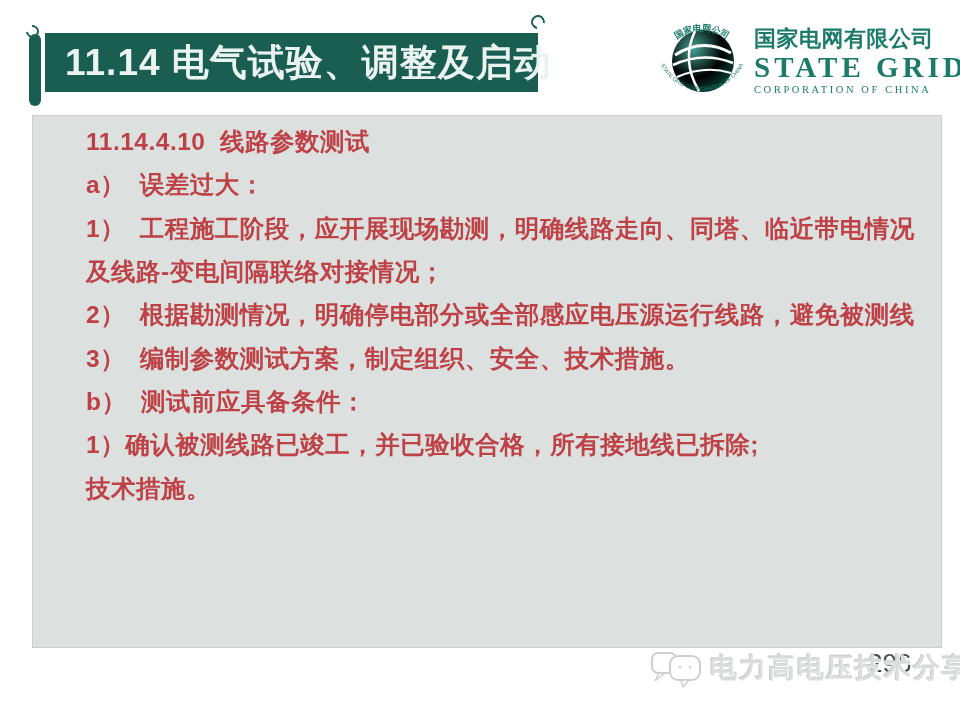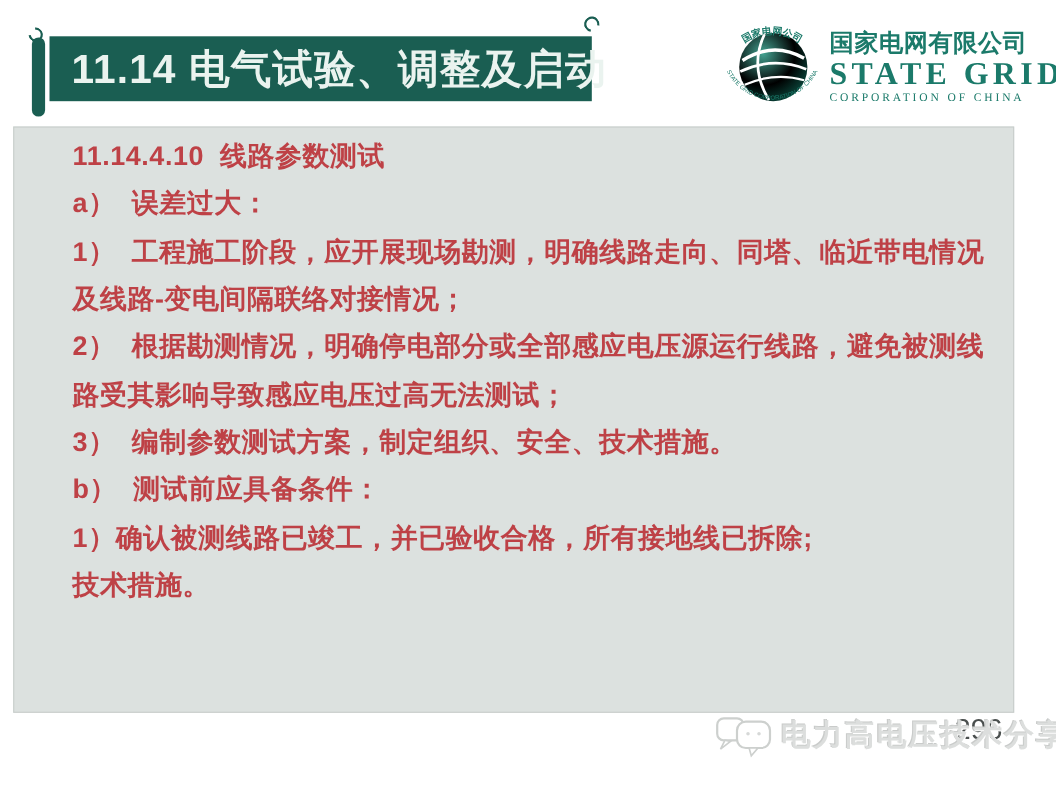--- a/index.html
+++ b/index.html
@@ -46,21 +46,21 @@
   .logo-en{
     color:var(--logo_green);font-family:"Liberation Serif","DejaVu Serif",serif;
     font-size:29px;font-weight:bold;letter-spacing:4px;line-height:31px;white-space:nowrap;
   }
   .logo-sub{
     color:var(--logo_green);font-family:"Liberation Serif","DejaVu Serif",serif;
     font-size:10.5px;letter-spacing:2.6px;line-height:13px;white-space:nowrap;
   }
   
   .panel{
-    position:absolute;left:12px;top:115px;width:910px;height:533px;
+    position:absolute;left:32px;top:115px;width:910px;height:533px;
     background:var(--panel_bg);border:1px solid var(--panel_border);
     box-sizing:border-box;overflow:hidden;
   }
   .content{padding:4px 0 0 53px;}
   .content-line{
     height:43.3px;display:flex;align-items:center;
     color:var(--body_red);font-size:24.5px;font-weight:600;
     white-space:pre;letter-spacing:0.5px;
   }
   
@@ -124,21 +124,20 @@
     </div>
   </div>
 
   <div class="panel">
     <div class="content">
       <div class="content-line">11.14.4.10  线路参数测试</div>
       <div class="content-line">a）  误差过大：</div>
       <div class="content-line">1）  工程施工阶段，应开展现场勘测，明确线路走向、同塔、临近带电情况</div>
       <div class="content-line">及线路-变电间隔联络对接情况；</div>
       <div class="content-line">2）  根据勘测情况，明确停电部分或全部感应电压源运行线路，避免被测线</div>
-      <div class="content-line">路受其影响导致感应电压过高无法测试；</div>
       <div class="content-line">3）  编制参数测试方案，制定组织、安全、技术措施。</div>
       <div class="content-line">b）  测试前应具备条件：</div>
       <div class="content-line">1）确认被测线路已竣工，并已验收合格，所有接地线已拆除;</div>
       <div class="content-line">技术措施。</div>
     </div>
   </div>
 
   <div class="page-number">296</div>
   <div class="watermark">
     <svg class="bubbles" width="54" height="42" viewBox="0 0 54 42" xmlns="http://www.w3.org/2000/svg">

